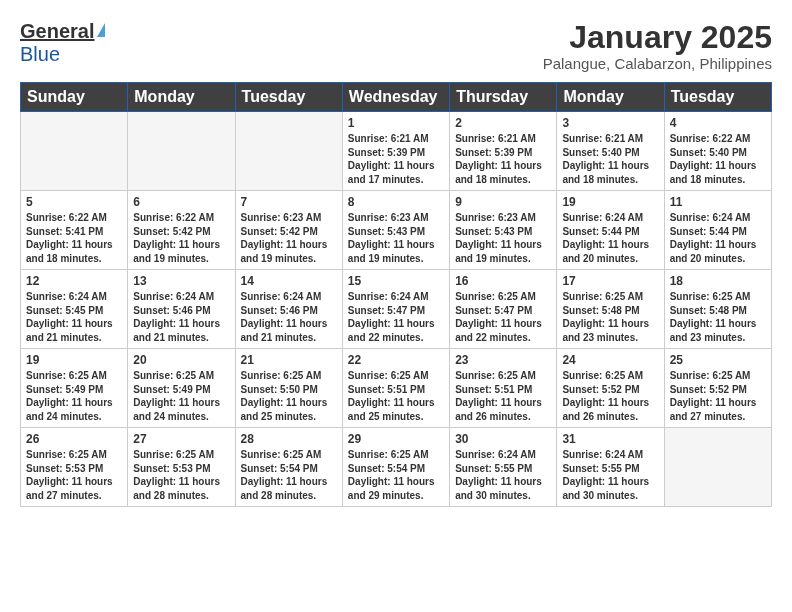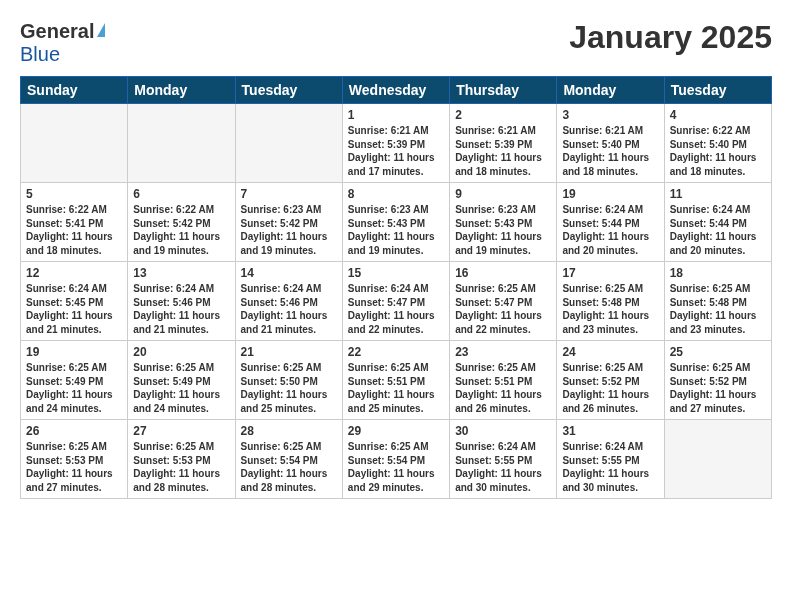--- a/index.html
+++ b/index.html
@@ -42,23 +42,23 @@
       font-size: 15px;
       color: #555;
       font-weight: normal;
     }
     .calendar {
       width: 100%;
       border-collapse: collapse;
       border: 1px solid #ccc;
     }
     .calendar th {
-      background: #0c4a6e;
+      background: #404040;
       color: #fff;
-      font-size: 14px;
+      font-size: 16px;
       font-weight: bold;
       text-align: left;
       padding: 5px 6px;
       border: 1px solid #2060b0;
     }
     .calendar td {
       border: 1px solid #ccc;
       vertical-align: top;
       padding: 4px 5px;
       width: 107px;
@@ -89,29 +89,30 @@
       background: #f0f4f8;
     }
   </style>
 </head>
 <body>
 
 <div class="page">
   <div class="header">
     <div class="logo">
       <div class="logo-line">
-        <span style="font-size:20px;font-weight:bold;color:#333;">General</span>
+        <span style="font-size:20px;font-weight:bold;color:#333;text-decoration:underline;">General</span>
         <span style="display:inline-block;width:0;height:0;border-left:8px solid transparent;border-right:0px solid transparent;border-bottom:14px solid #4a9fd4;margin-left:3px;margin-top:-4px;"></span>
       </div>
       <div>
         <span style="font-size:20px;font-weight:normal;color:#1a56a0;">Blue</span>
       </div>
     </div>
     <div class="title-block">
       <h1>January 2025</h1>
+      <h2>Palangue, Calabarzon, Philippines</h2>
     </div>
   </div>
 
   <table class="calendar">
     <thead>
       <tr>
       <th>Sunday</th>
           <th>Monday</th>
           <th>Tuesday</th>
           <th>Wednesday</th>

